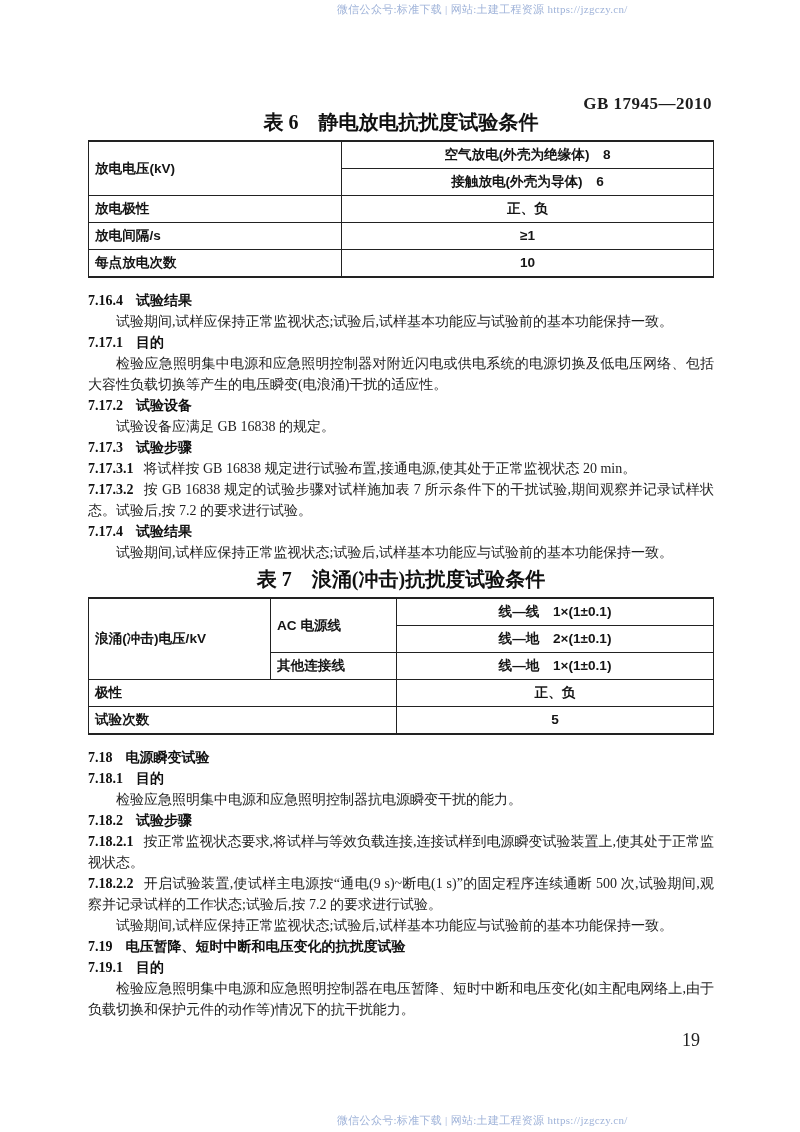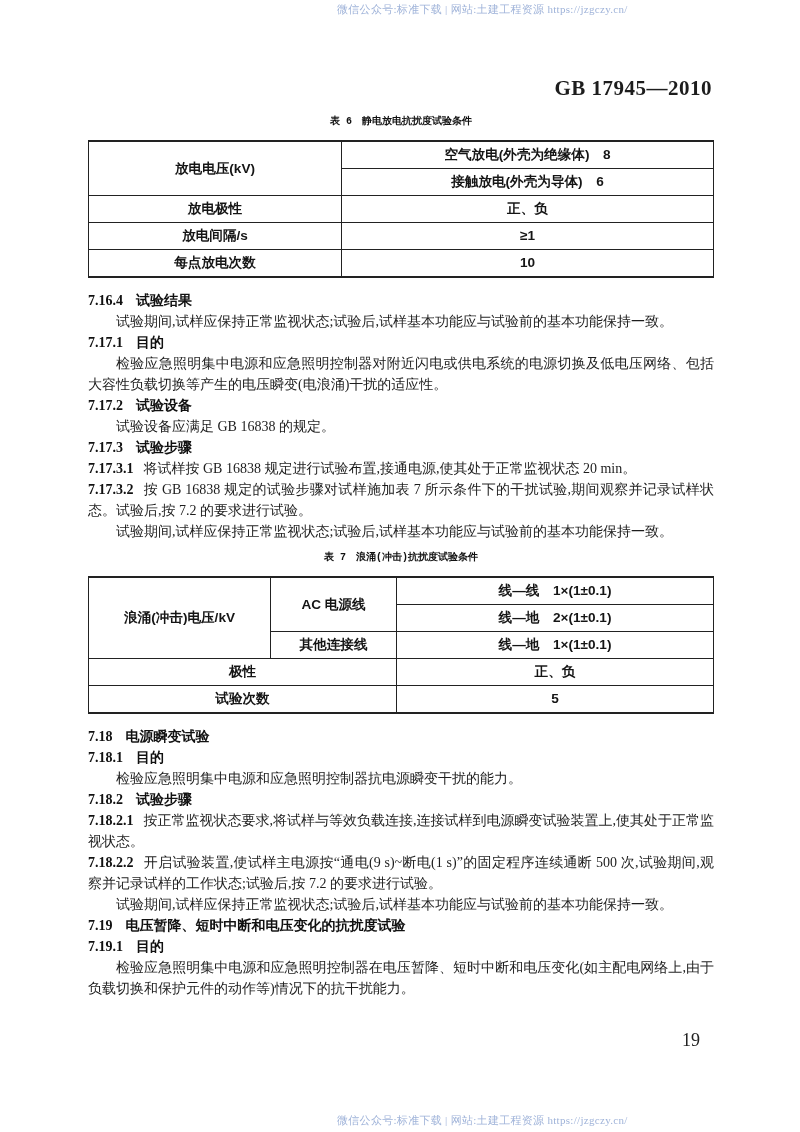--- a/index.html
+++ b/index.html
@@ -9,41 +9,41 @@
     overflow:hidden;
   }
   .watermark{
     position:absolute;left:337px;font-size:11px;line-height:8px;
     color:#9fb3d9;letter-spacing:.3px;white-space:nowrap;
     filter:blur(.3px);
   }
   .watermark.top{top:5px;}
   .watermark.bottom{top:1116px;}
   .doc-number{
-    position:absolute;top:76px;right:88px;
-    font-weight:bold;font-size:21px;letter-spacing:.5px;
+    position:absolute;top:94px;right:88px;
+    font-weight:bold;font-size:17px;letter-spacing:.5px;
     font-family:"Liberation Serif","DejaVu Serif",serif;
   }
   .content{position:absolute;left:88px;top:112px;width:626px;}
   .tbl-caption{
     margin:0 0 8px 0;text-align:center;font-weight:bold;
-    font-size:10px;line-height:20px;
-    font-family:Liberation Mono, monospace;color:#111;
+    font-size:20px;line-height:20px;
+    font-family:Liberation Serif, serif;color:#111;
   }
   table.std-table{
     width:100%;border-collapse:collapse;table-layout:fixed;
     border-top:2px solid #222;border-bottom:2px solid #222;
     border-left:1px solid #222;border-right:1px solid #222;
     font-family:"Liberation Sans","DejaVu Sans",sans-serif;
     font-weight:bold;font-size:13.6px;color:#151515;
   }
   table.std-table td{
     border:1px solid #222;height:24px;padding:1px 6px;line-height:18px;
   }
-  td.label{text-align:center;padding-left:13px;margin-left:28px;}
+  td.label{text-align:left;padding-left:13px;margin-left:28px;}
   td.value{text-align:center;}
   .sections{margin-top:12px;}
   .sections p{margin:0;font-size:14px;line-height:21px;text-align:justify;}
   p.heading{font-family:"Liberation Sans","DejaVu Sans",sans-serif;font-weight:bold;color:#111;}
   p.heading .num{margin-right:13px;font-family:"Liberation Serif","DejaVu Serif",serif;}
   p.clause .num{
     font-weight:bold;margin-right:10px;
     font-family:"Liberation Serif","DejaVu Serif",serif;color:#111;
   }
   p.para{text-indent:2em;}
@@ -96,20 +96,21 @@
     <div class="sections">
       <p class="heading"><span class="num">7.16.4</span><span>试验结果</span></p>
       <p class="para">试验期间,试样应保持正常监视状态;试验后,试样基本功能应与试验前的基本功能保持一致。</p>
       <p class="heading"><span class="num">7.17.1</span><span>目的</span></p>
       <p class="para">检验应急照明集中电源和应急照明控制器对附近闪电或供电系统的电源切换及低电压网络、包括大容性负载切换等产生的电压瞬变(电浪涌)干扰的适应性。</p>
       <p class="heading"><span class="num">7.17.2</span><span>试验设备</span></p>
       <p class="para">试验设备应满足 GB 16838 的规定。</p>
       <p class="heading"><span class="num">7.17.3</span><span>试验步骤</span></p>
       <p class="clause"><span class="num">7.17.3.1</span><span>将试样按 GB 16838 规定进行试验布置,接通电源,使其处于正常监视状态 20 min。</span></p>
       <p class="clause"><span class="num">7.17.3.2</span><span>按 GB 16838 规定的试验步骤对试样施加表 7 所示条件下的干扰试验,期间观察并记录试样状态。试验后,按 7.2 的要求进行试验。</span></p>
+      <p class="heading"><span class="num">7.17.4</span><span>试验结果</span></p>
       <p class="para">试验期间,试样应保持正常监视状态;试验后,试样基本功能应与试验前的基本功能保持一致。</p>
     </div>
 
     <p class="tbl-caption" style="margin-top:6px">表 7　浪涌(冲击)抗扰度试验条件</p>
 
     <table class="std-table">
       <colgroup>
           <col style="width:182px">
           <col style="width:126px">
           <col>

